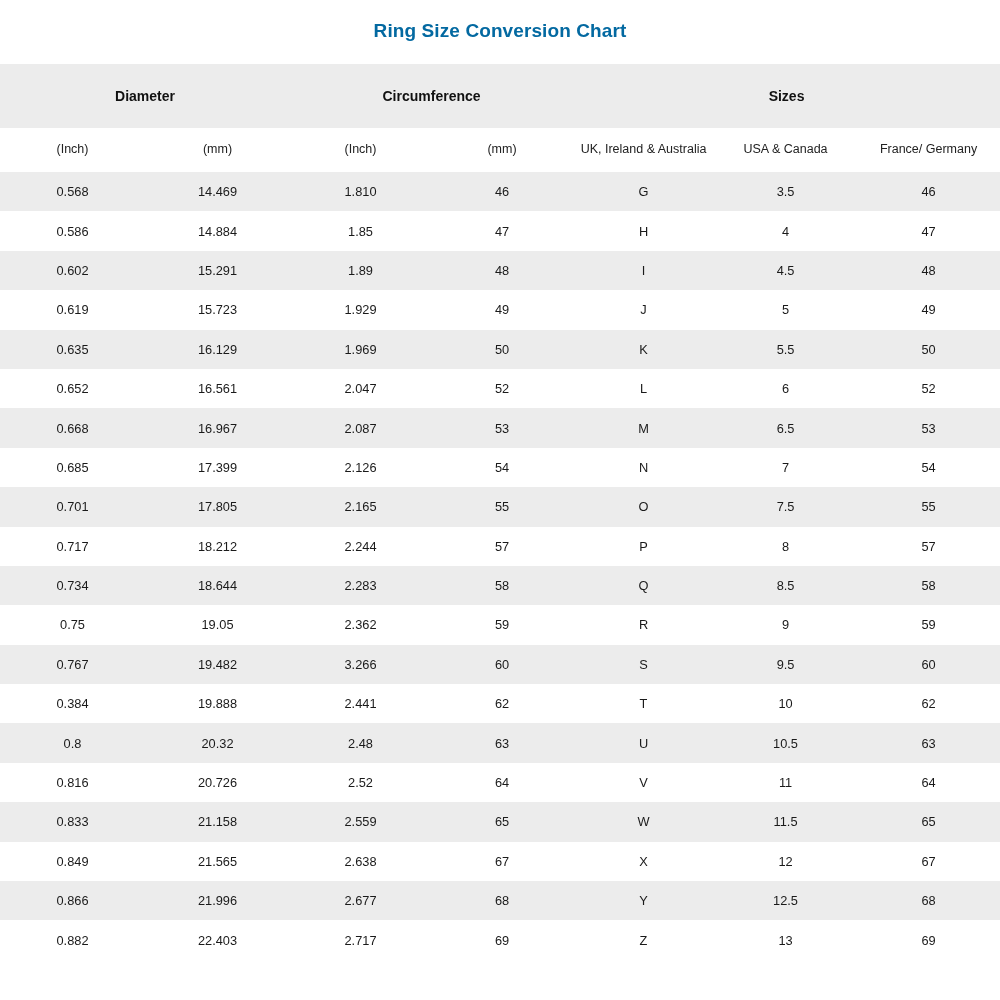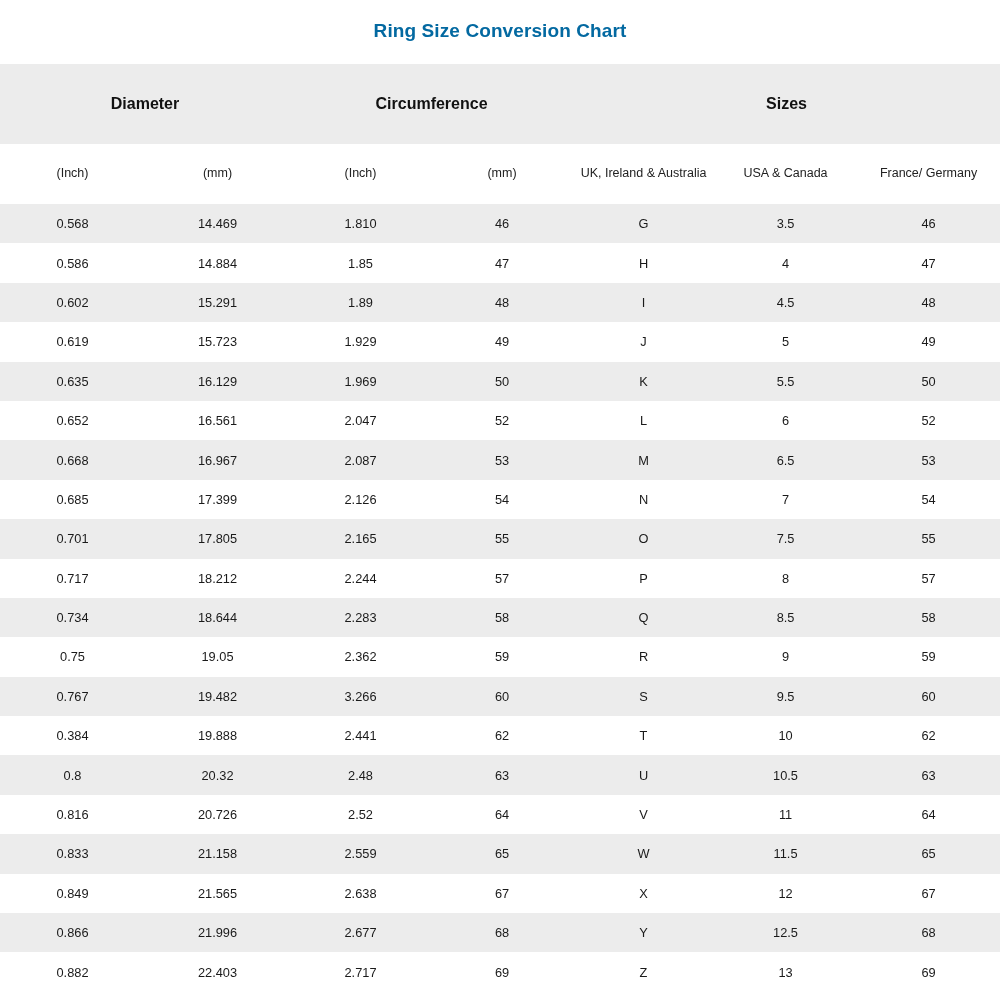--- a/index.html
+++ b/index.html
@@ -31,31 +31,31 @@
     width: 1000px;
     table-layout: fixed;
   }
   table.chart td, table.chart th {
     border: none;
     text-align: center;
     vertical-align: middle;
   }
   .group-row th {
     background: #ececec;
-    font-size: 16px;
+    font-size: 14px;
     font-weight: bold;
     color: #111111;
     height: 48px;
-    padding: 16px;
+    padding: 8px;
   }
   .sub-row td {
     background: #ffffff;
     font-size: 12.5px;
     color: #222222;
-    height: 60px;
+    height: 44px;
     padding: 0 6px;
     font-weight: normal;
     line-height: 1.25;
     margin-top: 46px;
   }
   tbody tr td {
     font-size: 12.8px;
     color: #1a1a1a;
     height: 39.4px;
     padding: 0;

